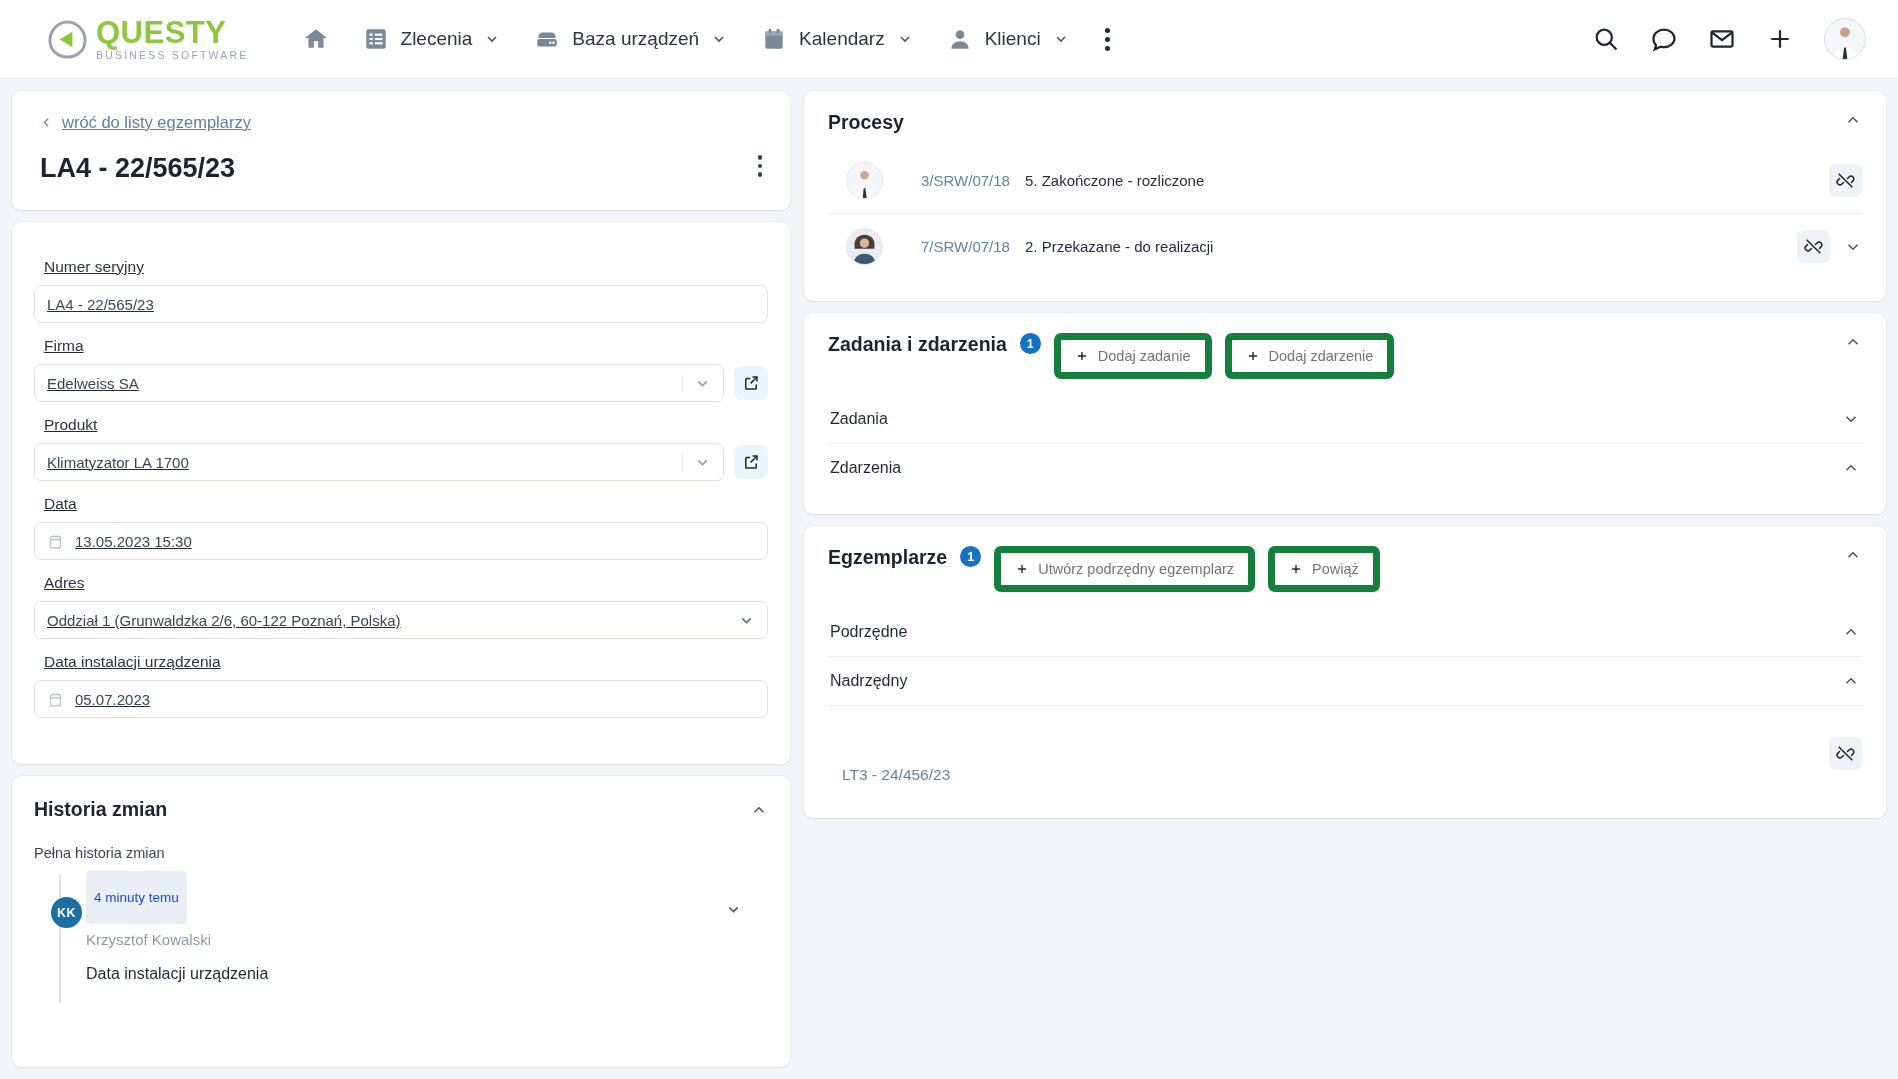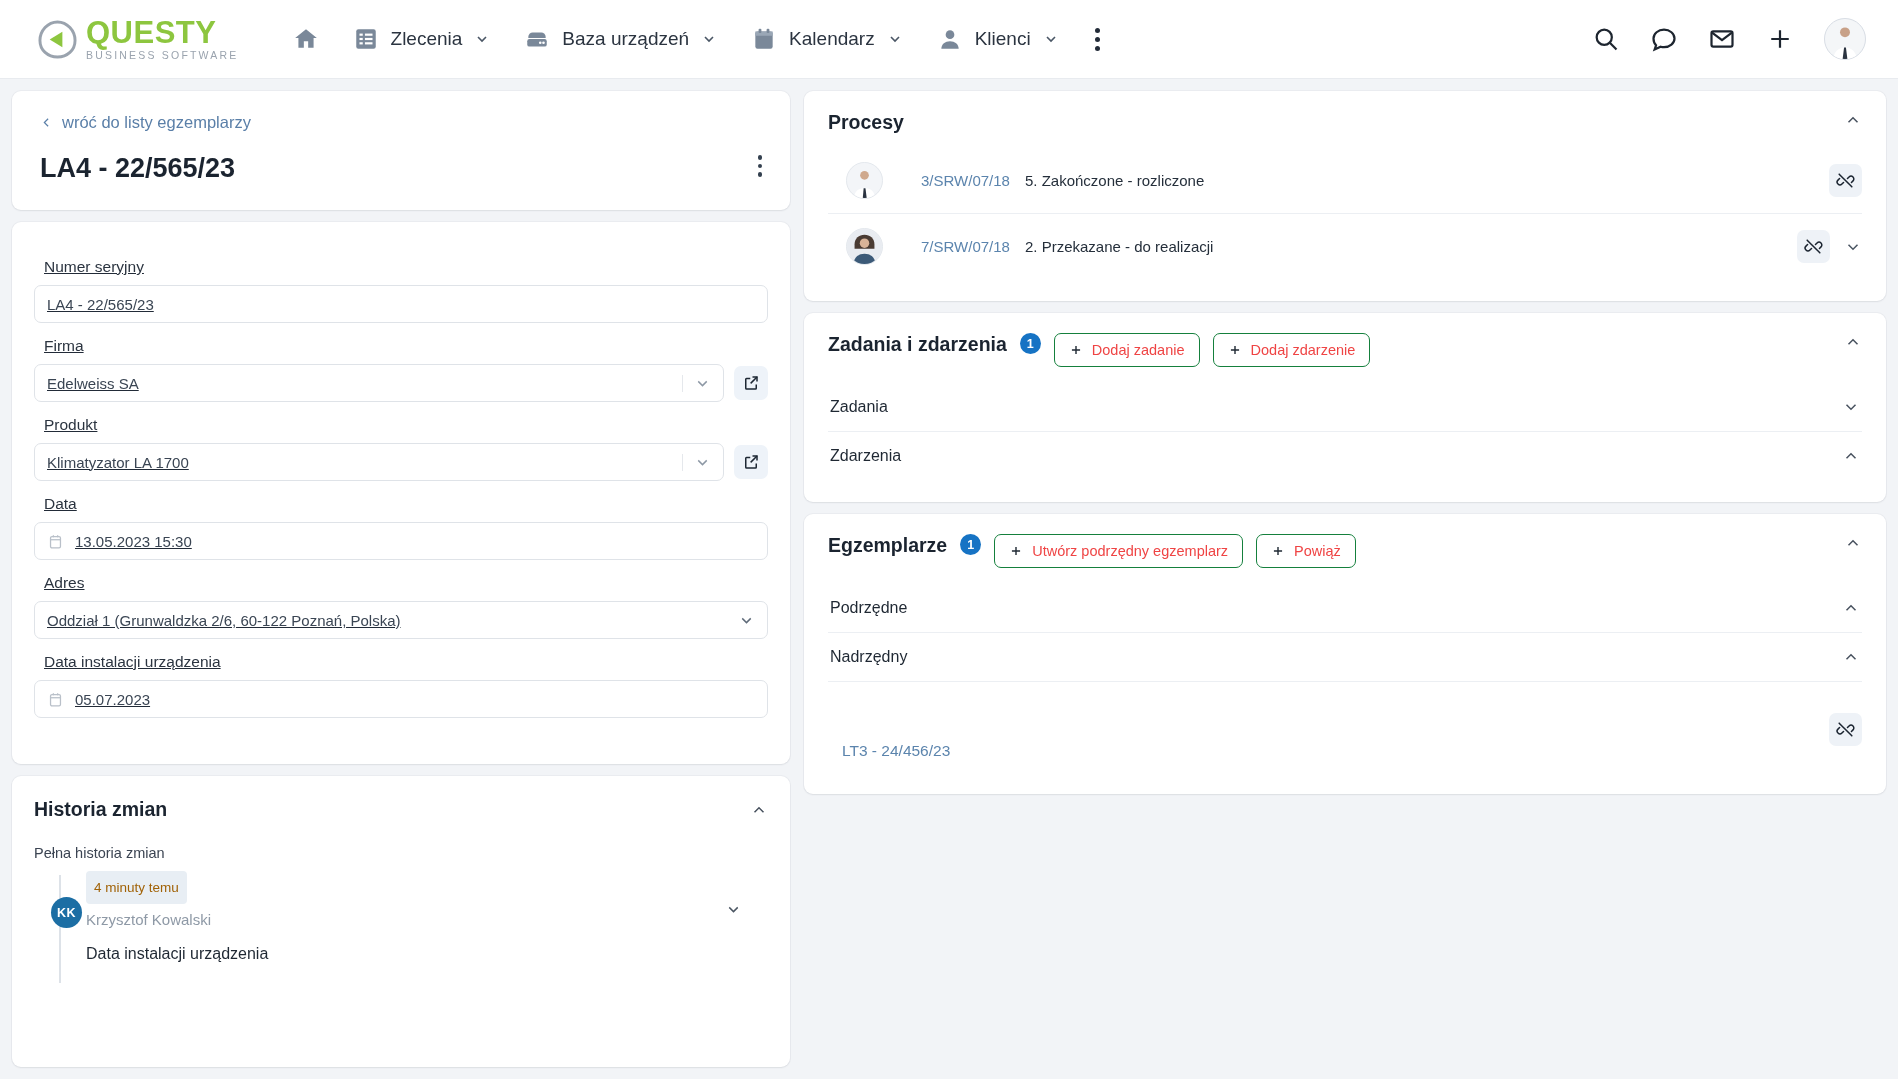--- a/index.html
+++ b/index.html
@@ -11,21 +11,21 @@
     color: #222b38;
     overflow: hidden;
   }
 
   
   .topbar {
     height: 79px;
     background: #ffffff;
     display: flex;
     align-items: center;
-    padding: 0 32px 0 38px;
+    padding: 0 32px 0 48px;
     border-bottom: 1px solid #e8ebef;
     position: relative;
   }
   .logo { display: flex; align-items: center; gap: 9px; margin-right: 40px; }
   .logo-mark { width: 39px; height: 39px; flex: 0 0 39px; }
   .logo-txt { line-height: 1; }
   .logo-name {
     font-size: 31px; font-weight: bold; color: #8dc63f;
     letter-spacing: 0.5px; display: block;
   }
@@ -64,21 +64,21 @@
 
   .card {
     background: #fff; border-radius: 9px;
     box-shadow: 0 1px 2px rgba(25,40,60,.07), 0 0 0 1px rgba(25,40,60,.035);
   }
 
   
   .head-card { padding: 22px 28px 26px 28px; position: relative; }
   .backlink {
     display: inline-flex; align-items: center; gap: 9px;
-    color: #5a7fa8; font-size: 16.5px; cursor: pointer;
+    color: #5a7fa8; font-size: 16.5px; cursor: pointer; text-decoration: underline;
   }
   .backlink .chev { width: 13px; height: 13px; }
   .backlink .chev svg { display: block; width: 100%; height: 100%; }
   .page-title { font-size: 27px; font-weight: bold; margin-top: 20px; color: #1b2430; }
   .head-kebab {
     position: absolute; right: 22px; top: 58px;
     display: flex; flex-direction: column; gap: 4px; cursor: pointer; padding: 6px;
   }
   .head-kebab span { width: 4.5px; height: 4.5px; border-radius: 50%; background: #33404f; }
 
@@ -118,41 +118,41 @@
   .timeline { position: relative; margin-top: 10px; padding-left: 0; }
   .tl-line { position: absolute; left: 25px; top: 4px; bottom: -20px; width: 1.5px; background: #dde2e8; }
   .tl-item { position: relative; padding-left: 52px; min-height: 70px; }
   .tl-avatar {
     position: absolute; left: 17px; top: 26px; width: 31px; height: 31px;
     border-radius: 50%; background: #1c6ea4; color: #fff;
     font-size: 12.5px; font-weight: bold; display: flex;
     align-items: center; justify-content: center; letter-spacing: .4px;
   }
   .tl-time {
-    display: inline-block; background: #e8eef4; color: #a16207;
-    font-size: 13.5px; padding: 9px 8px; border-radius: 4px;
+    display: inline-block; background: #e8eef4; color: #1d4ed8;
+    font-size: 13.5px; padding: 19px 8px; border-radius: 4px;
   }
   .tl-user { font-size: 15px; color: #8e99a6; margin-top: 7px; }
   .tl-change { font-size: 16px; color: #1f2833; margin-top: 17px; }
   .tl-caret { position: absolute; right: 26px; top: 30px; width: 17px; height: 17px; color: #4a5562; cursor: pointer; }
   .tl-caret svg { display: block; width: 100%; height: 100%; }
 
   
   .panel { padding: 20px 24px 22px 24px; }
   .panel-head { display: flex; align-items: flex-start; gap: 13px; }
   .panel-title { font-size: 19.5px; font-weight: bold; color: #1b2430; }
   .badge {
     min-width: 21px; height: 21px; border-radius: 50%; background: #1673c4;
     color: #fff; font-size: 12.5px; font-weight: bold;
     display: inline-flex; align-items: center; justify-content: center; padding: 0 5px;
   }
   .ghost-btn {
     display: inline-flex; align-items: center; gap: 9px;
-    border: 1px solid #15803d; border-radius: 7px; background: #fff;
-    padding: 8px 14px; font-size: 14.5px; color: #ef4444; cursor: pointer;
+    border: 7px solid #15803d; border-radius: 7px; background: #fff;
+    padding: 8px 14px; font-size: 14.5px; color: #737373; cursor: pointer;
     white-space: nowrap;
   }
   .plus { width: 14px; height: 14px; color: #1f2833; }
   .plus svg { display: block; width: 100%; height: 100%; }
 
   .proc-row {
     display: flex; align-items: center; gap: 0;
     padding: 14px 0; position: relative;
   }
   .proc-row + .proc-row { border-top: 1px solid #eceff3; }

